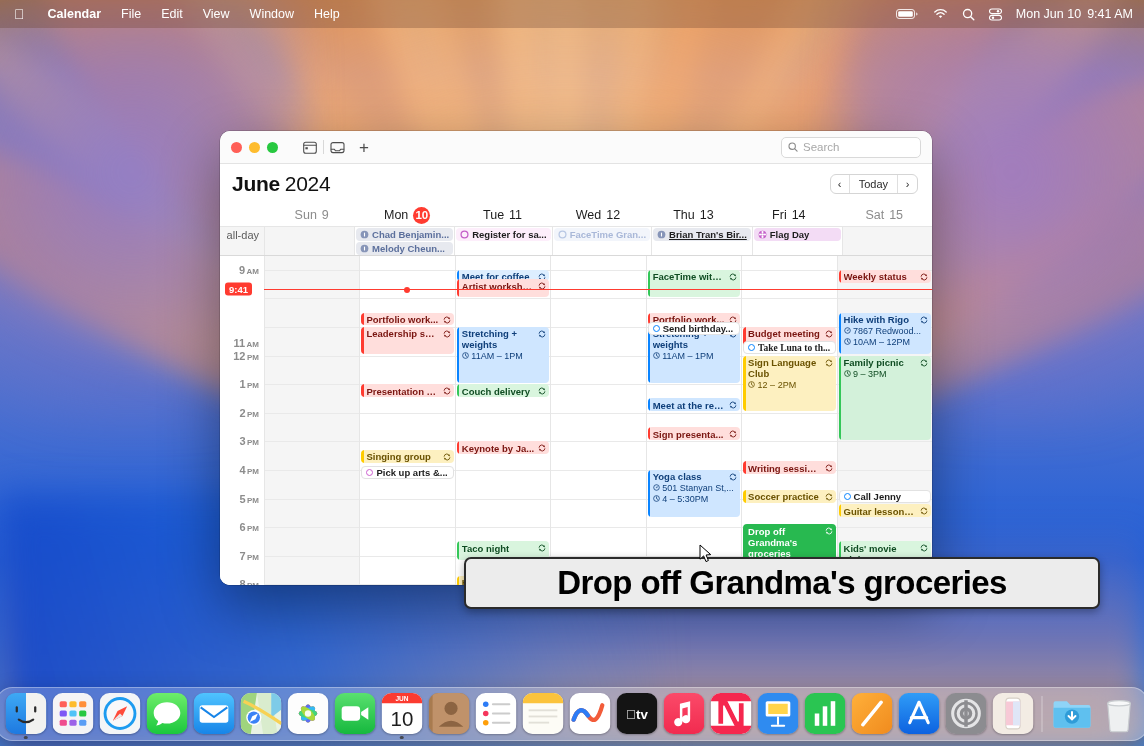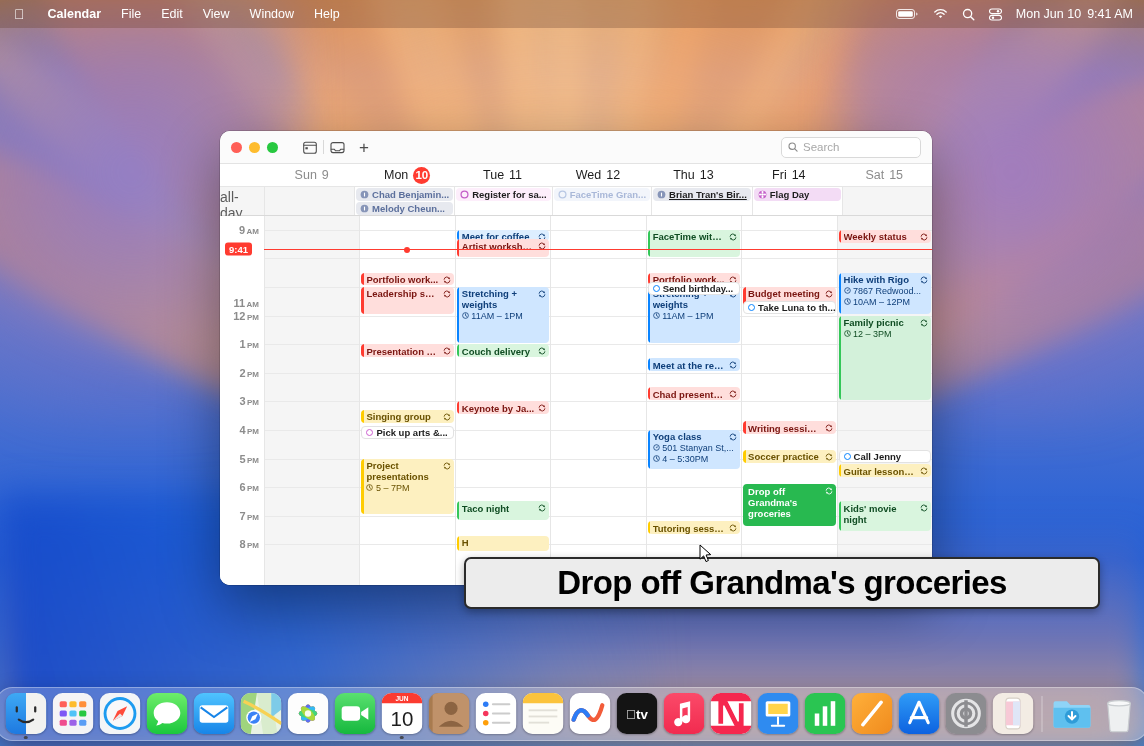--- a/index.html
+++ b/index.html
@@ -138,21 +138,21 @@
   .dh.weekday { color:#1d1d1d; }
   .dh .badge {
     background:#ff3b30; color:#fff; font-weight:bold; border-radius:50%;
     width:17px; height:17px; display:flex; align-items:center; justify-content:center;
     font-size:11.5px;
   }
 
   
   #alldayrow { display:flex; flex:0 0 30px; height:30px; border-bottom:1px solid #d9d9d9; border-top:.5px solid #e6e6e6; }
   #alldayrow .gutter {
-    font-size:14px; color:#5c5c5c; display:flex; align-items:flex-start;
+    font-size:11px; color:#5c5c5c; display:flex; align-items:flex-start;
     justify-content:flex-end; padding:2px 5px 0 0; background:#f5f5f5;
   }
   .ad-col { flex:1 1 0; border-left:.5px solid #e6e6e6; padding:1px 1px 0 1px; background:#fff; }
   .ad-col.weekend { background:#f5f5f5; }
   .ad-ev {
     height:13px; border-radius:4px; display:flex; align-items:center; gap:3px;
     padding:0 4px; font-size:9.5px; font-weight:bold; white-space:nowrap; overflow:hidden;
     margin-bottom:1px;
   }
   .ad-ev .dot { flex:0 0 auto; display:flex; }
@@ -338,20 +338,30 @@
       <span>
         <svg width="10" height="10" viewBox="0 0 11 11">
             <circle cx="4.6" cy="4.6" r="3.5" fill="none" stroke="#8a8a8a" stroke-width="1.2"></circle>
             <path d="M7.2 7.2 10 10" stroke="#8a8a8a" stroke-width="1.3" stroke-linecap="round"></path>
           </svg>
       </span>
       <span class="ph">Search</span>
     </div>
   </div>
 
+  <div id="titlerow">
+    <div id="monthtitle">
+      <b>June</b><span class="yr">2024</span>
+    </div>
+    <div class="navgrp">
+      <div class="nv-arrow">‹</div>
+      <div class="nv-today">Today</div>
+      <div class="nv-arrow">›</div>
+    </div>
+  </div>
 
   <div id="dayhead">
     <div class="gutter"></div>
   <div class="dh">
         <span>Sun</span>
         <span>9</span>
       </div>
       <div class="dh weekday">
         <span>Mon</span>
         <span class="badge">10</span>
@@ -522,36 +532,20 @@
             </div>
             <div class="ev" style="top: 193.908px; height: 12.8px; background: rgb(253, 240, 192); color: rgb(106, 82, 0); z-index: 2;">
               <div class="bar" style="background: rgb(255, 204, 0);"></div>
               <div class="ttl">Singing group</div>
               <span class="rep"><svg width="8" height="8" viewBox="0 0 10 10">
                   <path d="M1.4 4.1A3.4 3.4 0 0 1 8 3.6M8.6 5.9A3.4 3.4 0 0 1 2 6.4" fill="none" stroke="#6a5200" stroke-width="1.1" stroke-linecap="round"></path>
                   <path d="M8.4 1.6 8.3 3.9 6.1 3.4z" fill="#6a5200"></path>
                   <path d="M1.6 8.4 1.7 6.1 3.9 6.6z" fill="#6a5200"></path>
                 </svg></span>
             </div>
-            <div class="ev multi" style="top: 242.528px; height: 55.7px; background: rgb(253, 240, 192); color: rgb(106, 82, 0); z-index: 2;">
-              <div class="bar" style="background: rgb(255, 204, 0);"></div>
-              <div class="ttl">Project presentations</div>
-              <div class="meta">
-                <span><svg width="7" height="7" viewBox="0 0 9 9">
-                    <circle cx="4.5" cy="4.5" r="3.7" fill="none" stroke="#6a5200" stroke-width="1"></circle>
-                    <path d="M4.5 2.4V4.6l1.6 1" fill="none" stroke="#6a5200" stroke-width="1" stroke-linecap="round"></path>
-                  </svg></span>
-                <span>5 – 7PM</span>
-              </div>
-              <span class="rep"><svg width="8" height="8" viewBox="0 0 10 10">
-                  <path d="M1.4 4.1A3.4 3.4 0 0 1 8 3.6M8.6 5.9A3.4 3.4 0 0 1 2 6.4" fill="none" stroke="#6a5200" stroke-width="1.1" stroke-linecap="round"></path>
-                  <path d="M8.4 1.6 8.3 3.9 6.1 3.4z" fill="#6a5200"></path>
-                  <path d="M1.6 8.4 1.7 6.1 3.9 6.6z" fill="#6a5200"></path>
-                </svg></span>
-            </div>
             <div class="rem" style="top: 209.638px; z-index: 4;">
               <span class="circ" style="border-color: rgb(204, 95, 208);"></span>
               <span>Pick up arts &amp;...</span>
             </div>
           </div>
           <div class="dcol">
             <div class="hline" style="top: 13.728px;"></div>
             <div class="hline" style="top: 42.328px;"></div>
             <div class="hline" style="top: 70.928px;"></div>
             <div class="hline" style="top: 99.528px;"></div>
@@ -694,28 +688,28 @@
               <div class="bar" style="background: rgb(10, 132, 255);"></div>
               <div class="ttl">Meet at the res...</div>
               <span class="rep"><svg width="8" height="8" viewBox="0 0 10 10">
                   <path d="M1.4 4.1A3.4 3.4 0 0 1 8 3.6M8.6 5.9A3.4 3.4 0 0 1 2 6.4" fill="none" stroke="#0f3f7a" stroke-width="1.1" stroke-linecap="round"></path>
                   <path d="M8.4 1.6 8.3 3.9 6.1 3.4z" fill="#0f3f7a"></path>
                   <path d="M1.6 8.4 1.7 6.1 3.9 6.6z" fill="#0f3f7a"></path>
                 </svg></span>
             </div>
             <div class="ev" style="top: 171.028px; height: 12.8px; background: rgb(255, 222, 220); color: rgb(122, 21, 16); z-index: 2;">
               <div class="bar" style="background: rgb(255, 59, 48);"></div>
-              <div class="ttl">Chad presenta...</div>
+              <div class="ttl">Sign presenta...</div>
               <span class="rep"><svg width="8" height="8" viewBox="0 0 10 10">
                   <path d="M1.4 4.1A3.4 3.4 0 0 1 8 3.6M8.6 5.9A3.4 3.4 0 0 1 2 6.4" fill="none" stroke="#7a1510" stroke-width="1.1" stroke-linecap="round"></path>
                   <path d="M8.4 1.6 8.3 3.9 6.1 3.4z" fill="#7a1510"></path>
                   <path d="M1.6 8.4 1.7 6.1 3.9 6.6z" fill="#7a1510"></path>
                 </svg></span>
             </div>
-            <div class="ev" style="top: 213.928px; height: 39px; background: rgb(207, 230, 255); color: rgb(15, 63, 122); z-index: 2;">
+            <div class="ev" style="top: 213.928px; height: 47px; background: rgb(207, 230, 255); color: rgb(15, 63, 122); z-index: 2;">
               <div class="bar" style="background: rgb(10, 132, 255);"></div>
               <div class="ttl">Yoga class</div>
               <div class="meta">
                 <span><svg width="7" height="7" viewBox="0 0 9 9">
                     <circle cx="4.5" cy="4.5" r="3.6" fill="none" stroke="#0f3f7a" stroke-width="1"></circle>
                     <path d="M6.2 2.8 3.2 4.1 4.6 4.5 5 5.9z" fill="#0f3f7a"></path>
                   </svg></span>
                 <span>501 Stanyan St,...</span>
               </div>
               <div class="meta">
@@ -760,20 +754,36 @@
             <div class="hline" style="top: 328.328px;"></div>
             <div class="ev" style="top: 70.928px; height: 20px; background: rgb(255, 222, 220); color: rgb(122, 21, 16); z-index: 2;">
               <div class="bar" style="background: rgb(255, 59, 48);"></div>
               <div class="ttl">Budget meeting</div>
               <span class="rep"><svg width="8" height="8" viewBox="0 0 10 10">
                   <path d="M1.4 4.1A3.4 3.4 0 0 1 8 3.6M8.6 5.9A3.4 3.4 0 0 1 2 6.4" fill="none" stroke="#7a1510" stroke-width="1.1" stroke-linecap="round"></path>
                   <path d="M8.4 1.6 8.3 3.9 6.1 3.4z" fill="#7a1510"></path>
                   <path d="M1.6 8.4 1.7 6.1 3.9 6.6z" fill="#7a1510"></path>
                 </svg></span>
             </div>
+            <div class="ev multi" style="top: 99.528px; height: 55.7px; background: rgb(253, 240, 192); color: rgb(106, 82, 0); z-index: 2;">
+              <div class="bar" style="background: rgb(255, 204, 0);"></div>
+              <div class="ttl">Sign Language Club</div>
+              <div class="meta">
+                <span><svg width="7" height="7" viewBox="0 0 9 9">
+                    <circle cx="4.5" cy="4.5" r="3.7" fill="none" stroke="#6a5200" stroke-width="1"></circle>
+                    <path d="M4.5 2.4V4.6l1.6 1" fill="none" stroke="#6a5200" stroke-width="1" stroke-linecap="round"></path>
+                  </svg></span>
+                <span>12 – 2PM</span>
+              </div>
+              <span class="rep"><svg width="8" height="8" viewBox="0 0 10 10">
+                  <path d="M1.4 4.1A3.4 3.4 0 0 1 8 3.6M8.6 5.9A3.4 3.4 0 0 1 2 6.4" fill="none" stroke="#6a5200" stroke-width="1.1" stroke-linecap="round"></path>
+                  <path d="M8.4 1.6 8.3 3.9 6.1 3.4z" fill="#6a5200"></path>
+                  <path d="M1.6 8.4 1.7 6.1 3.9 6.6z" fill="#6a5200"></path>
+                </svg></span>
+            </div>
             <div class="ev" style="top: 205.348px; height: 12.8px; background: rgb(255, 222, 220); color: rgb(122, 21, 16); z-index: 2;">
               <div class="bar" style="background: rgb(255, 59, 48);"></div>
               <div class="ttl">Writing sessio...</div>
               <span class="rep"><svg width="8" height="8" viewBox="0 0 10 10">
                   <path d="M1.4 4.1A3.4 3.4 0 0 1 8 3.6M8.6 5.9A3.4 3.4 0 0 1 2 6.4" fill="none" stroke="#7a1510" stroke-width="1.1" stroke-linecap="round"></path>
                   <path d="M8.4 1.6 8.3 3.9 6.1 3.4z" fill="#7a1510"></path>
                   <path d="M1.6 8.4 1.7 6.1 3.9 6.6z" fill="#7a1510"></path>
                 </svg></span>
             </div>
             <div class="ev" style="top: 233.948px; height: 12.8px; background: rgb(253, 240, 192); color: rgb(106, 82, 0); z-index: 2;">
@@ -786,21 +796,21 @@
                 </svg></span>
             </div>
             <div class="ev multi sel" style="top: 268.268px; height: 41.4px; background: rgb(40, 185, 80); color: rgb(255, 255, 255); z-index: 5;">
               <div class="ttl">Drop off Grandma's groceries</div>
               <span class="rep"><svg width="8" height="8" viewBox="0 0 10 10">
                   <path d="M1.4 4.1A3.4 3.4 0 0 1 8 3.6M8.6 5.9A3.4 3.4 0 0 1 2 6.4" fill="none" stroke="#ffffff" stroke-width="1.1" stroke-linecap="round"></path>
                   <path d="M8.4 1.6 8.3 3.9 6.1 3.4z" fill="#ffffff"></path>
                   <path d="M1.6 8.4 1.7 6.1 3.9 6.6z" fill="#ffffff"></path>
                 </svg></span>
             </div>
-            <div class="rem" style="top: 85.228px; z-index: 4;">
+            <div class="rem" style="top: 85.228px; z-index: 4; font-family: Liberation Serif, serif;">
               <span class="circ" style="border-color: rgb(10, 132, 255);"></span>
               <span>Take Luna to th...</span>
             </div>
           </div>
           <div class="dcol weekend">
             <div class="hline" style="top: 13.728px;"></div>
             <div class="hline" style="top: 42.328px;"></div>
             <div class="hline" style="top: 70.928px;"></div>
             <div class="hline" style="top: 99.528px;"></div>
             <div class="hline" style="top: 128.128px;"></div>
@@ -844,21 +854,21 @@
                 </svg></span>
             </div>
             <div class="ev" style="top: 99.528px; height: 84.3px; background: rgb(211, 241, 218); color: rgb(15, 76, 34); z-index: 2;">
               <div class="bar" style="background: rgb(52, 199, 89);"></div>
               <div class="ttl">Family picnic</div>
               <div class="meta">
                 <span><svg width="7" height="7" viewBox="0 0 9 9">
                     <circle cx="4.5" cy="4.5" r="3.7" fill="none" stroke="#0f4c22" stroke-width="1"></circle>
                     <path d="M4.5 2.4V4.6l1.6 1" fill="none" stroke="#0f4c22" stroke-width="1" stroke-linecap="round"></path>
                   </svg></span>
-                <span>12 – 3PM</span>
+                <span>9 – 3PM</span>
               </div>
               <span class="rep"><svg width="8" height="8" viewBox="0 0 10 10">
                   <path d="M1.4 4.1A3.4 3.4 0 0 1 8 3.6M8.6 5.9A3.4 3.4 0 0 1 2 6.4" fill="none" stroke="#0f4c22" stroke-width="1.1" stroke-linecap="round"></path>
                   <path d="M8.4 1.6 8.3 3.9 6.1 3.4z" fill="#0f4c22"></path>
                   <path d="M1.6 8.4 1.7 6.1 3.9 6.6z" fill="#0f4c22"></path>
                 </svg></span>
             </div>
             <div class="ev" style="top: 248.248px; height: 12.8px; background: rgb(253, 240, 192); color: rgb(106, 82, 0); z-index: 2;">
               <div class="bar" style="background: rgb(255, 204, 0);"></div>
               <div class="ttl">Guitar lessons...</div>

